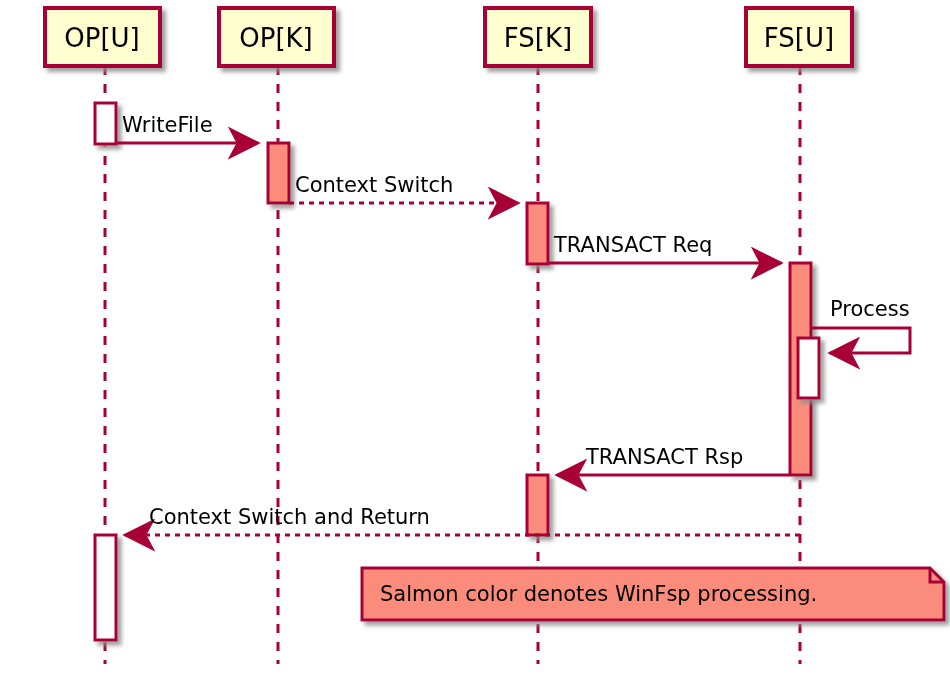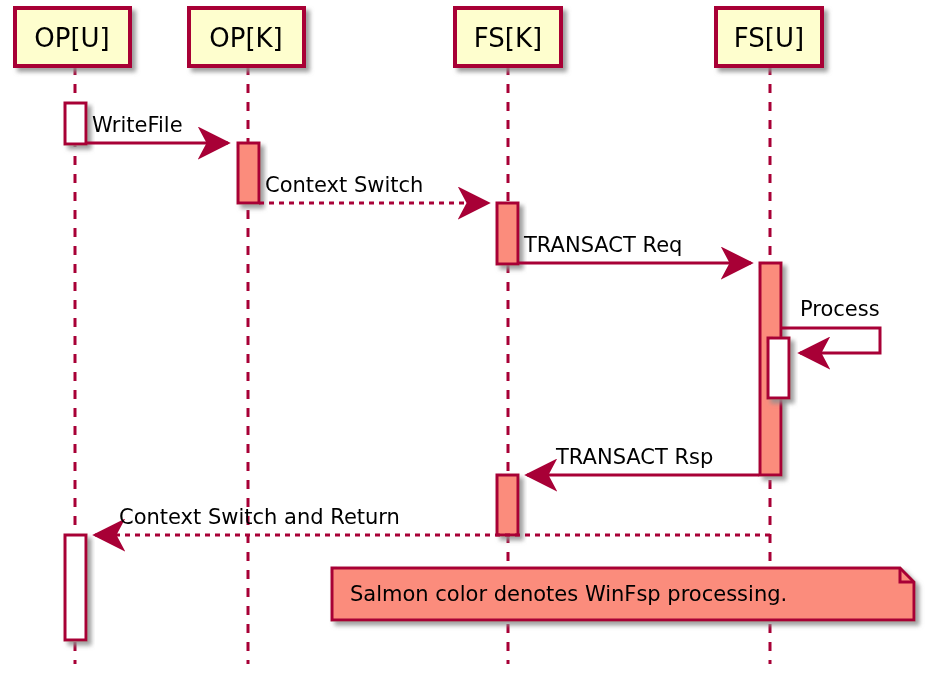--- a/index.html
+++ b/index.html
@@ -10,20 +10,21 @@
   body {
     width: 950px;
     height: 682px;
     font-family: "DejaVu Sans", sans-serif;
     overflow: hidden;
   }
   #diagram {
     position: relative;
     width: 825px;
     height: 682px;
+    margin-left: 30px;
   }
   #diagram svg {
     position: absolute;
     top: 0;
     left: 0;
   }
   .lifeline-label {
     font-family: "DejaVu Sans", sans-serif;
     font-size: 26px;
     fill: #000000;

